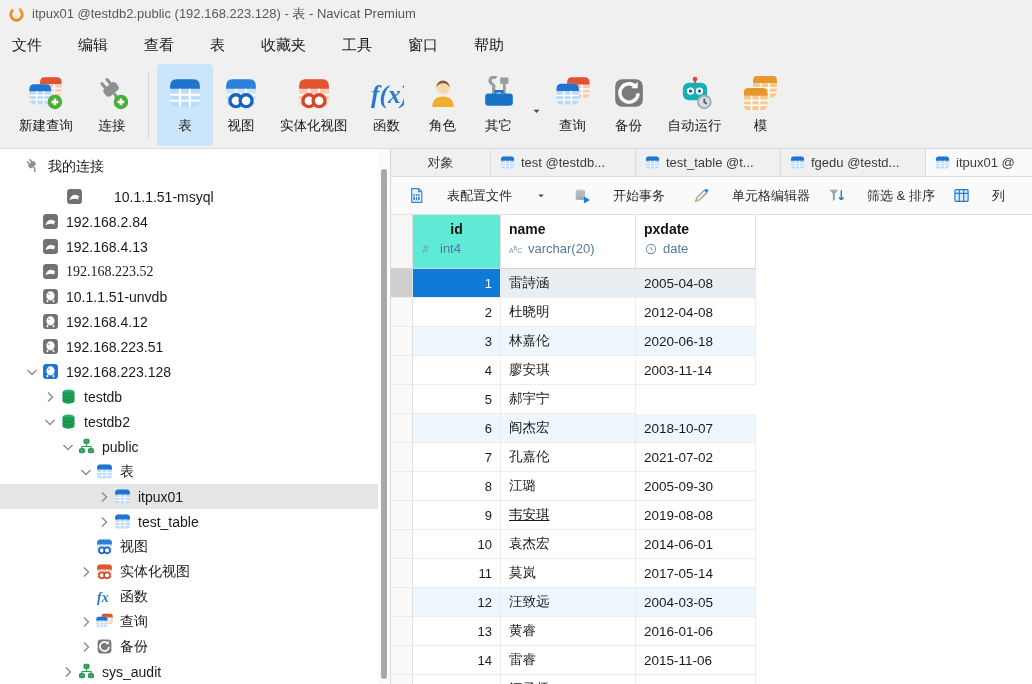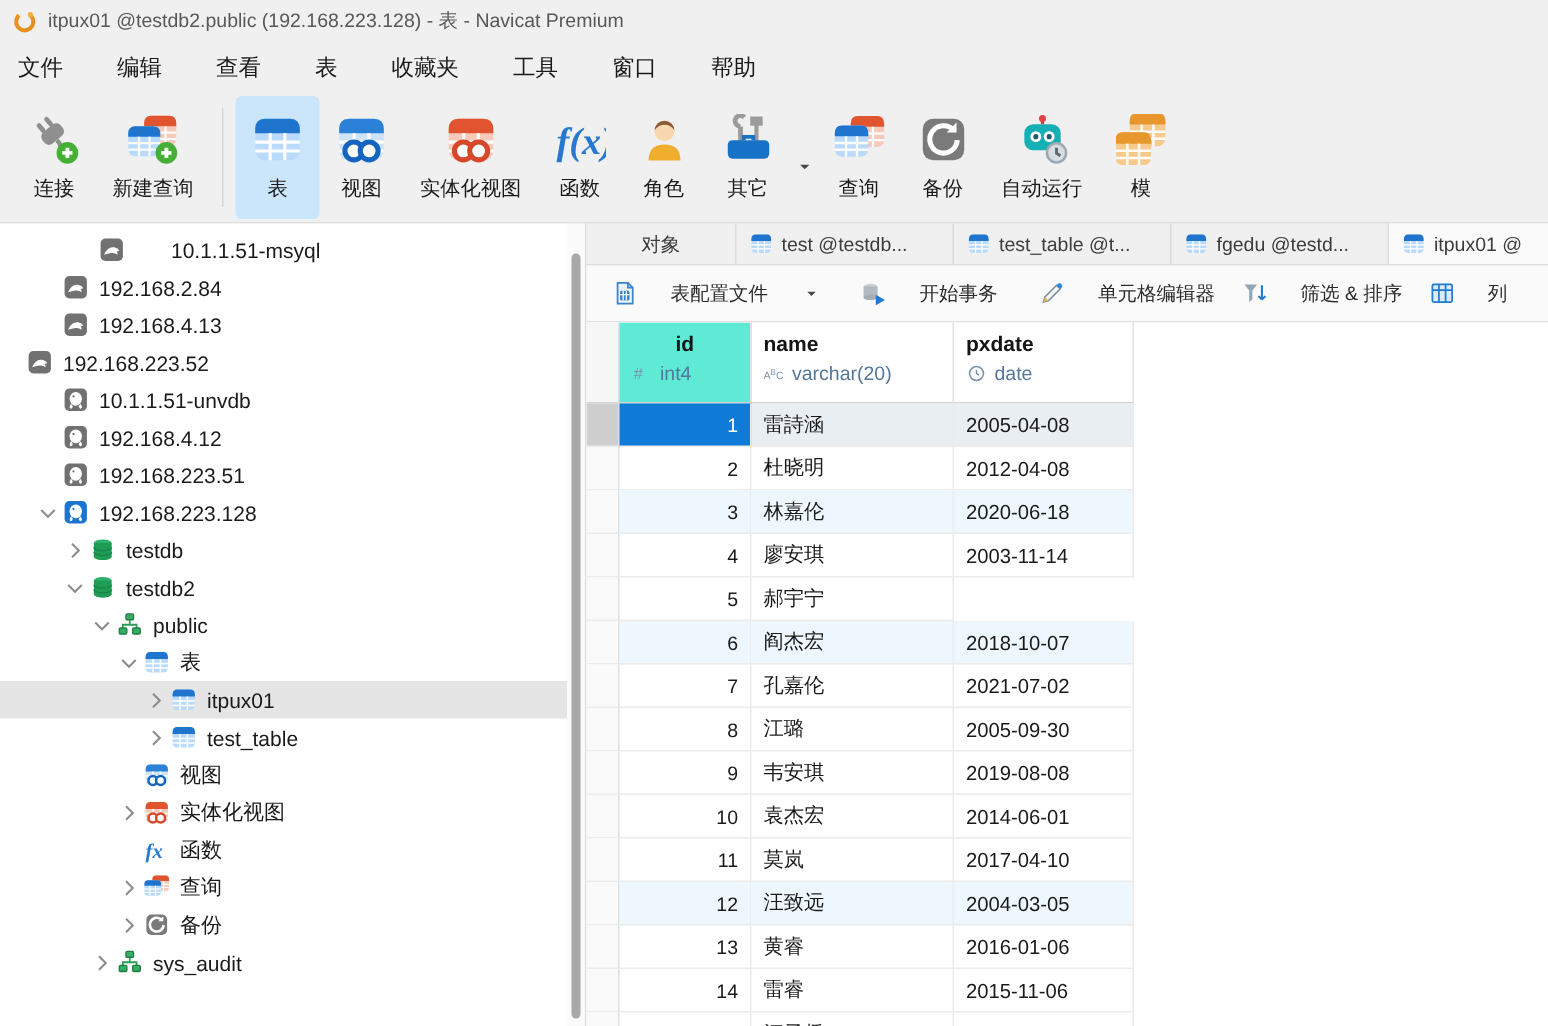--- a/index.html
+++ b/index.html
@@ -98,35 +98,20 @@
     <span class="menu-item">收藏夹</span>
     <span class="menu-item">工具</span>
     <span class="menu-item">窗口</span>
     <span class="menu-item">帮助</span>
   </div>
 
 <div class="toolbar">
     <div class="tb-item">
       <span class="ticon">
         <svg viewBox="0 0 16 16">
-          <g transform="rotate(-40 7.5 7)" fill="#8f8f8f">
-            <rect x="5.7" y="1" width="1.5" height="3.4" rx=".7"></rect>
-            <rect x="8.8" y="1" width="1.5" height="3.4" rx=".7"></rect>
-            <rect x="4.3" y="4.2" width="7.4" height="4.6" rx="1.8"></rect>
-            <path d="M7.8 8.8 q.4 2.6-2.3 4.4" stroke="#8f8f8f" stroke-width="1.4" fill="none"></path>
-          </g>
-          <circle cx="12.2" cy="12.2" r="3.4" fill="#45b035"></circle>
-          <path d="M12.2 10.6v3.2M10.6 12.2h3.2" stroke="#fff" stroke-width="1.2"></path>
-        </svg>
-      </span>
-      <span>连接</span>
-    </div>
-    <div class="tb-item">
-      <span class="ticon">
-        <svg viewBox="0 0 16 16">
           <g transform="translate(4.5,-0.5) scale(0.72)">
             <rect x="1" y="1.5" width="14" height="13" rx="3" fill="#f7c9b8"></rect>
             <path d="M1 4.8 Q1 1.5 4 1.5 h8 q3 0 3 3.3 V6 H1 Z" fill="#e05430"></path>
             <g stroke="#fff" stroke-width="1" opacity=".95">
               <line x1="1" y1="8.8" x2="15" y2="8.8"></line>
               <line x1="1" y1="11.6" x2="15" y2="11.6"></line>
               <line x1="5.7" y1="6" x2="5.7" y2="14.5"></line>
               <line x1="10.3" y1="6" x2="10.3" y2="14.5"></line>
             </g>
           </g>
@@ -139,20 +124,35 @@
               <line x1="5.7" y1="6" x2="5.7" y2="14.5"></line>
               <line x1="10.3" y1="6" x2="10.3" y2="14.5"></line>
             </g>
           </g>
           <circle cx="12.2" cy="12.2" r="3.4" fill="#45b035"></circle>
           <path d="M12.2 10.6v3.2M10.6 12.2h3.2" stroke="#fff" stroke-width="1.2"></path>
         </svg>
       </span>
       <span>新建查询</span>
     </div>
+    <div class="tb-item">
+      <span class="ticon">
+        <svg viewBox="0 0 16 16">
+          <g transform="rotate(-40 7.5 7)" fill="#8f8f8f">
+            <rect x="5.7" y="1" width="1.5" height="3.4" rx=".7"></rect>
+            <rect x="8.8" y="1" width="1.5" height="3.4" rx=".7"></rect>
+            <rect x="4.3" y="4.2" width="7.4" height="4.6" rx="1.8"></rect>
+            <path d="M7.8 8.8 q.4 2.6-2.3 4.4" stroke="#8f8f8f" stroke-width="1.4" fill="none"></path>
+          </g>
+          <circle cx="12.2" cy="12.2" r="3.4" fill="#45b035"></circle>
+          <path d="M12.2 10.6v3.2M10.6 12.2h3.2" stroke="#fff" stroke-width="1.2"></path>
+        </svg>
+      </span>
+      <span>连接</span>
+    </div>
     <div class="tb-sep"></div>
     <div class="tb-item selected">
       <span class="ticon">
         <svg viewBox="0 0 16 16">
           <rect x="1" y="1.5" width="14" height="13" rx="3" fill="#b9dafa"></rect>
           <path d="M1 4.8 Q1 1.5 4 1.5 h8 q3 0 3 3.3 V6 H1 Z" fill="#1f74cd"></path>
           <g stroke="#fff" stroke-width="1" opacity=".95">
             <line x1="1" y1="8.8" x2="15" y2="8.8"></line>
             <line x1="1" y1="11.6" x2="15" y2="11.6"></line>
             <line x1="5.7" y1="6" x2="5.7" y2="14.5"></line>
@@ -312,20 +312,34 @@
           </g>
         </svg>
       </span>
       <span>模</span>
     </div>
   </div>
 
 <div class="content">
   <div class="sidebar">
     <div class="tree">
+        <div class="tree-row root" style="padding-left: 6px;">
+          <span class="chev"></span>
+          <span class="nicon">
+            <svg viewBox="0 0 16 16">
+              <g transform="rotate(-40 7.5 7)" fill="#8f8f8f">
+                <rect x="5.7" y="1" width="1.5" height="3.4" rx=".7"></rect>
+                <rect x="8.8" y="1" width="1.5" height="3.4" rx=".7"></rect>
+                <rect x="4.3" y="4.2" width="7.4" height="4.6" rx="1.8"></rect>
+                <path d="M7.8 8.8 q.4 2.6-2.3 4.4" stroke="#8f8f8f" stroke-width="1.4" fill="none"></path>
+              </g>
+            </svg>
+          </span>
+          <span>我的连接</span>
+        </div>
         <div class="tree-row" style="padding-left: 24px; gap: 24px;">
           <span class="chev"></span>
           <span class="nicon">
             <svg viewBox="0 0 16 16">
               <rect x="1" y="1" width="14" height="14" rx="3" fill="#717171"></rect>
               <path d="M3.2 11.2q2.2-5.4 6.3-4.7q2.4.5 3.3 2.2l-1.8.4q.9.8.6 2q-1.8-1.4-3.8-1q-2.4.5-4.6 1.1z" fill="#fff"></path>
             </svg>
           </span>
           <span>10.1.1.51-msyql</span>
         </div>
@@ -342,21 +356,21 @@
         <div class="tree-row" style="padding-left: 24px;">
           <span class="chev"></span>
           <span class="nicon">
             <svg viewBox="0 0 16 16">
               <rect x="1" y="1" width="14" height="14" rx="3" fill="#717171"></rect>
               <path d="M3.2 11.2q2.2-5.4 6.3-4.7q2.4.5 3.3 2.2l-1.8.4q.9.8.6 2q-1.8-1.4-3.8-1q-2.4.5-4.6 1.1z" fill="#fff"></path>
             </svg>
           </span>
           <span>192.168.4.13</span>
         </div>
-        <div class="tree-row" style="">
+        <div class="tree-row" style="padding-left: 24px; font-family: Liberation Serif, serif;">
           <span class="chev"></span>
           <span class="nicon">
             <svg viewBox="0 0 16 16">
               <rect x="1" y="1" width="14" height="14" rx="3" fill="#717171"></rect>
               <path d="M3.2 11.2q2.2-5.4 6.3-4.7q2.4.5 3.3 2.2l-1.8.4q.9.8.6 2q-1.8-1.4-3.8-1q-2.4.5-4.6 1.1z" fill="#fff"></path>
             </svg>
           </span>
           <span>192.168.223.52</span>
         </div>
         <div class="tree-row" style="padding-left: 24px;">
@@ -874,34 +888,34 @@
           </div>
           <div class="grow">
             <div class="gc-sel"></div>
             <div class="gc num" style="width: 88px; flex: 0 0 88px;">8</div>
             <div class="gc" style="width: 135px; flex: 0 0 135px;">江璐</div>
             <div class="gc" style="width: 120px; flex: 0 0 120px;">2005-09-30</div>
           </div>
           <div class="grow">
             <div class="gc-sel"></div>
             <div class="gc num" style="width: 88px; flex: 0 0 88px;">9</div>
-            <div class="gc" style="width: 135px; flex: 0 0 135px;">韦安琪</div>
+            <div class="gc" style="width: 135px; flex: 0 0 135px; text-decoration: underline;">韦安琪</div>
             <div class="gc" style="width: 120px; flex: 0 0 120px;">2019-08-08</div>
           </div>
           <div class="grow">
             <div class="gc-sel"></div>
             <div class="gc num" style="width: 88px; flex: 0 0 88px;">10</div>
             <div class="gc" style="width: 135px; flex: 0 0 135px;">袁杰宏</div>
             <div class="gc" style="width: 120px; flex: 0 0 120px;">2014-06-01</div>
           </div>
           <div class="grow">
             <div class="gc-sel"></div>
             <div class="gc num" style="width: 88px; flex: 0 0 88px;">11</div>
             <div class="gc" style="width: 135px; flex: 0 0 135px;">莫岚</div>
-            <div class="gc" style="width: 120px; flex: 0 0 120px;">2017-04-10</div>
+            <div class="gc" style="width: 120px; flex: 0 0 120px;">2017-05-14</div>
           </div>
           <div class="grow striped">
             <div class="gc-sel"></div>
             <div class="gc num" style="width: 88px; flex: 0 0 88px;">12</div>
             <div class="gc" style="width: 135px; flex: 0 0 135px;">汪致远</div>
             <div class="gc" style="width: 120px; flex: 0 0 120px;">2004-03-05</div>
           </div>
           <div class="grow">
             <div class="gc-sel"></div>
             <div class="gc num" style="width: 88px; flex: 0 0 88px;">13</div>

